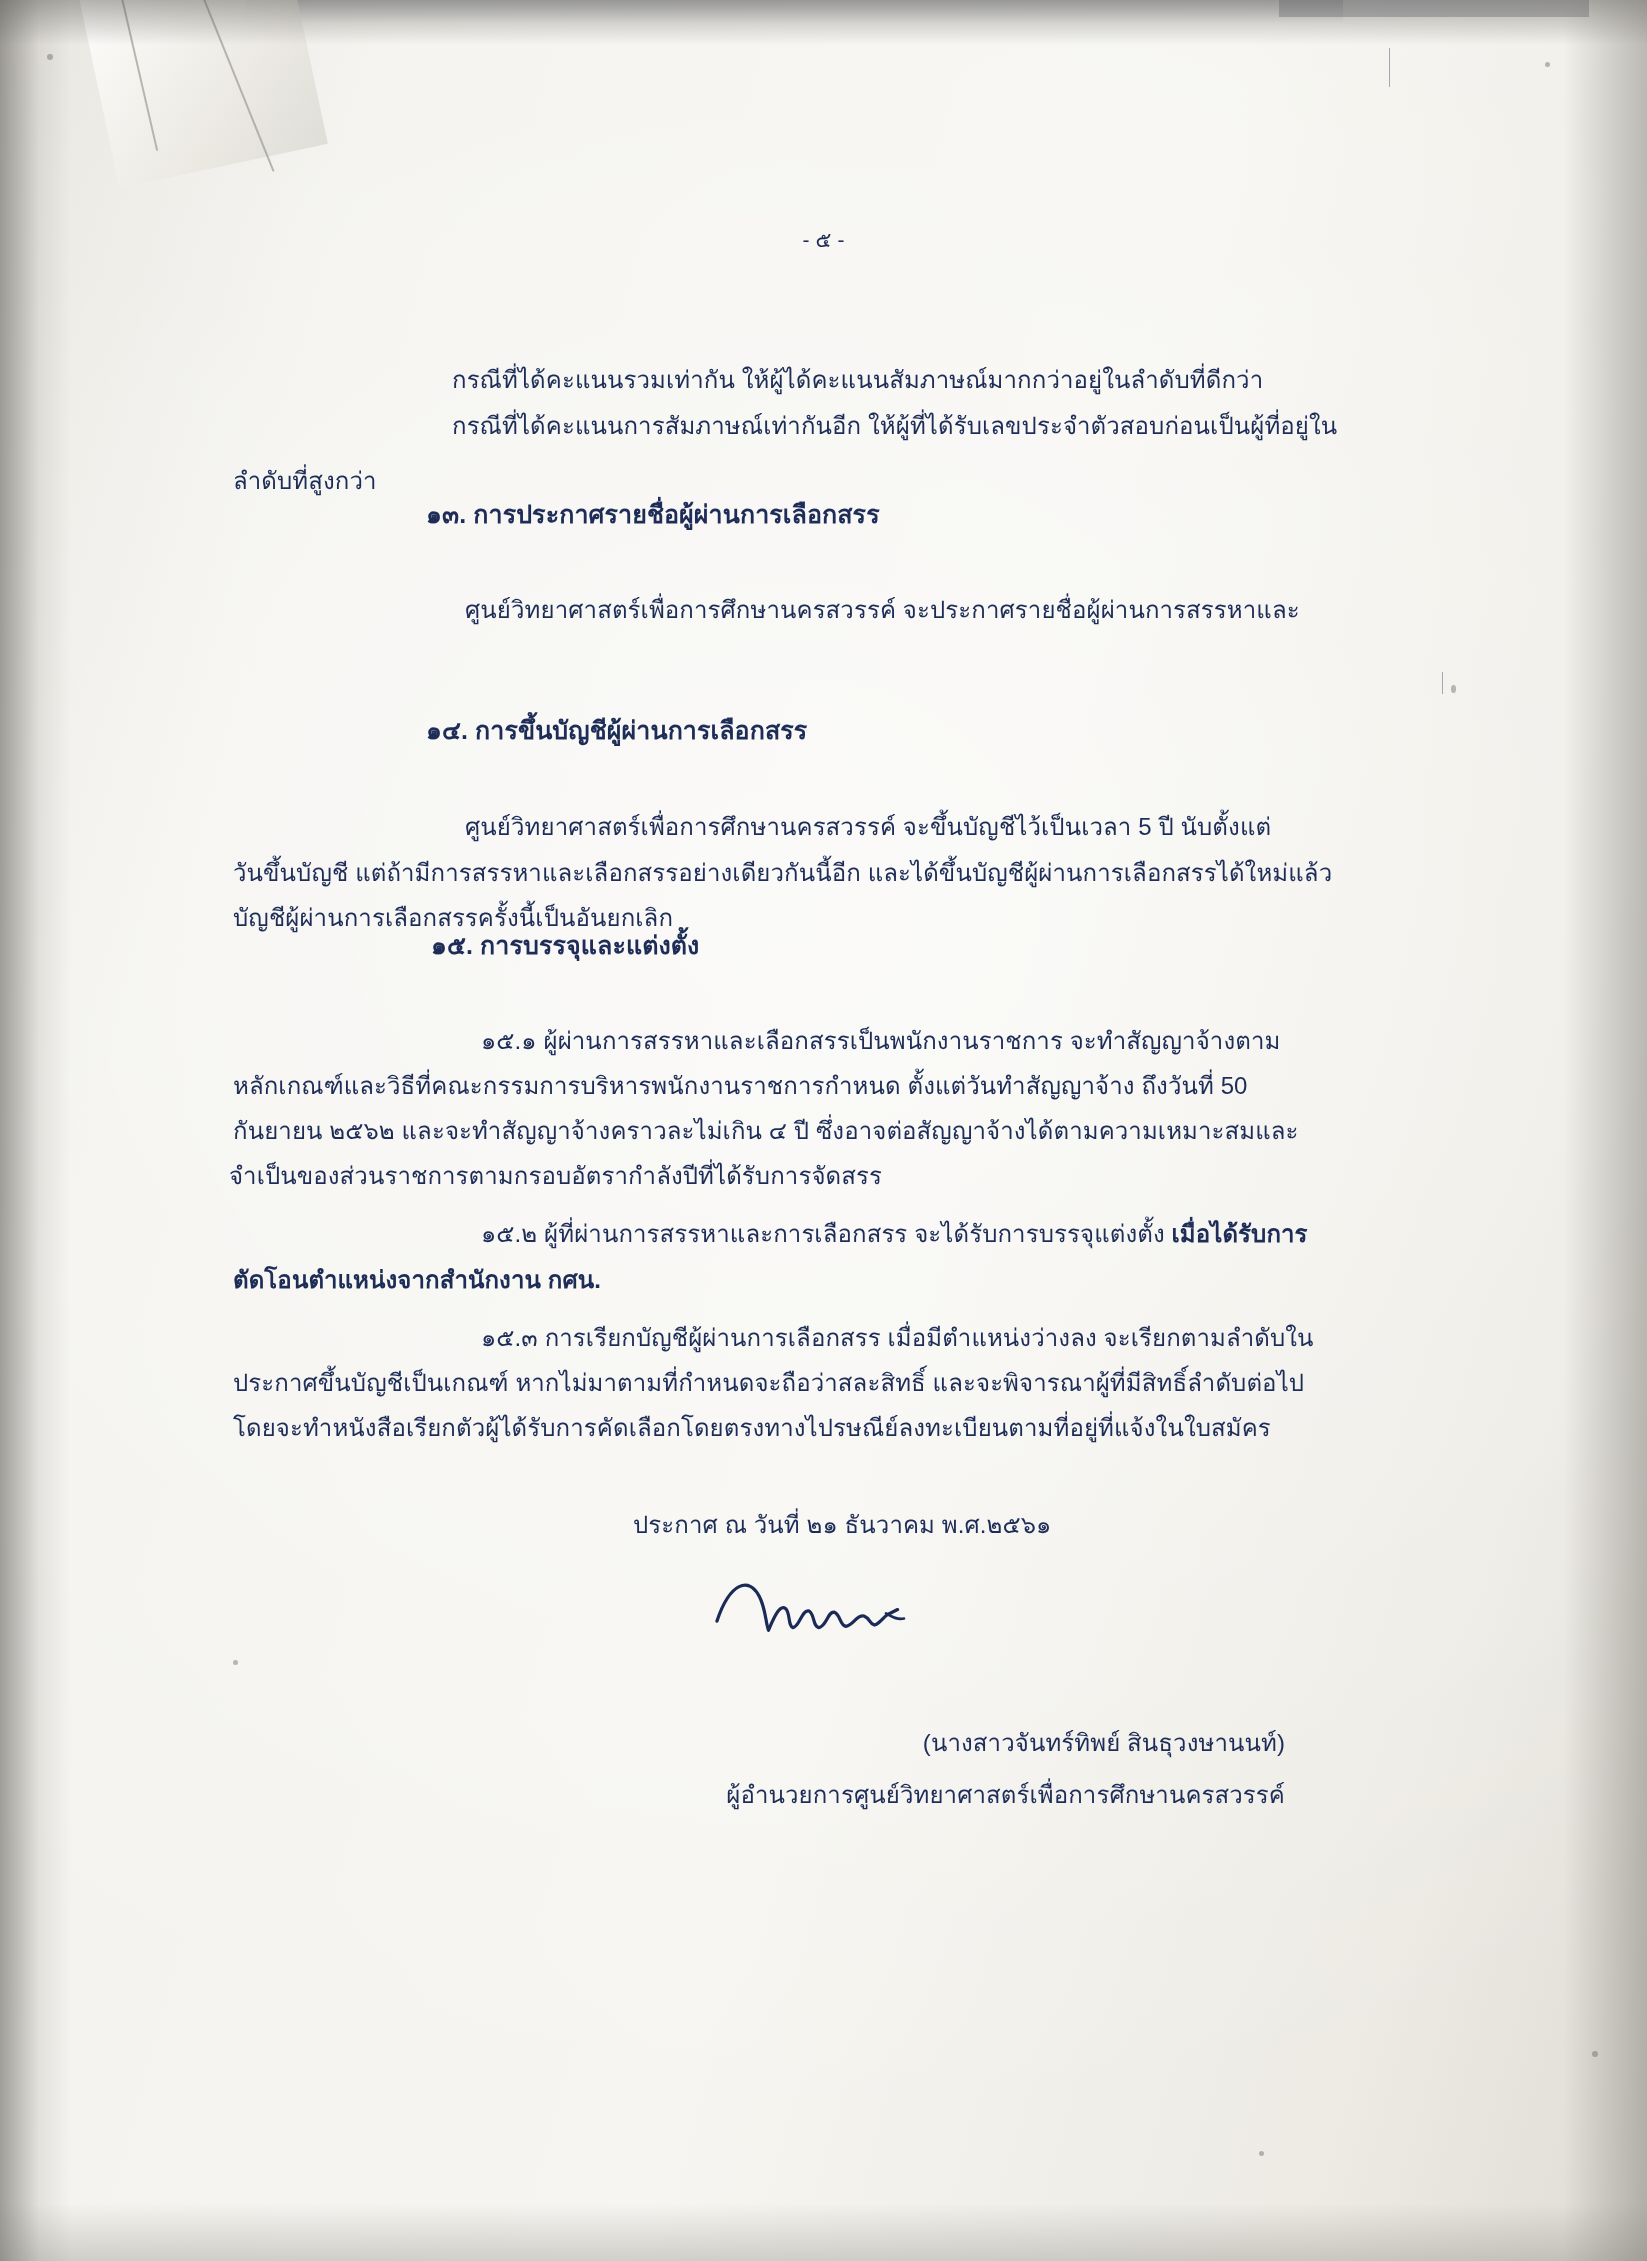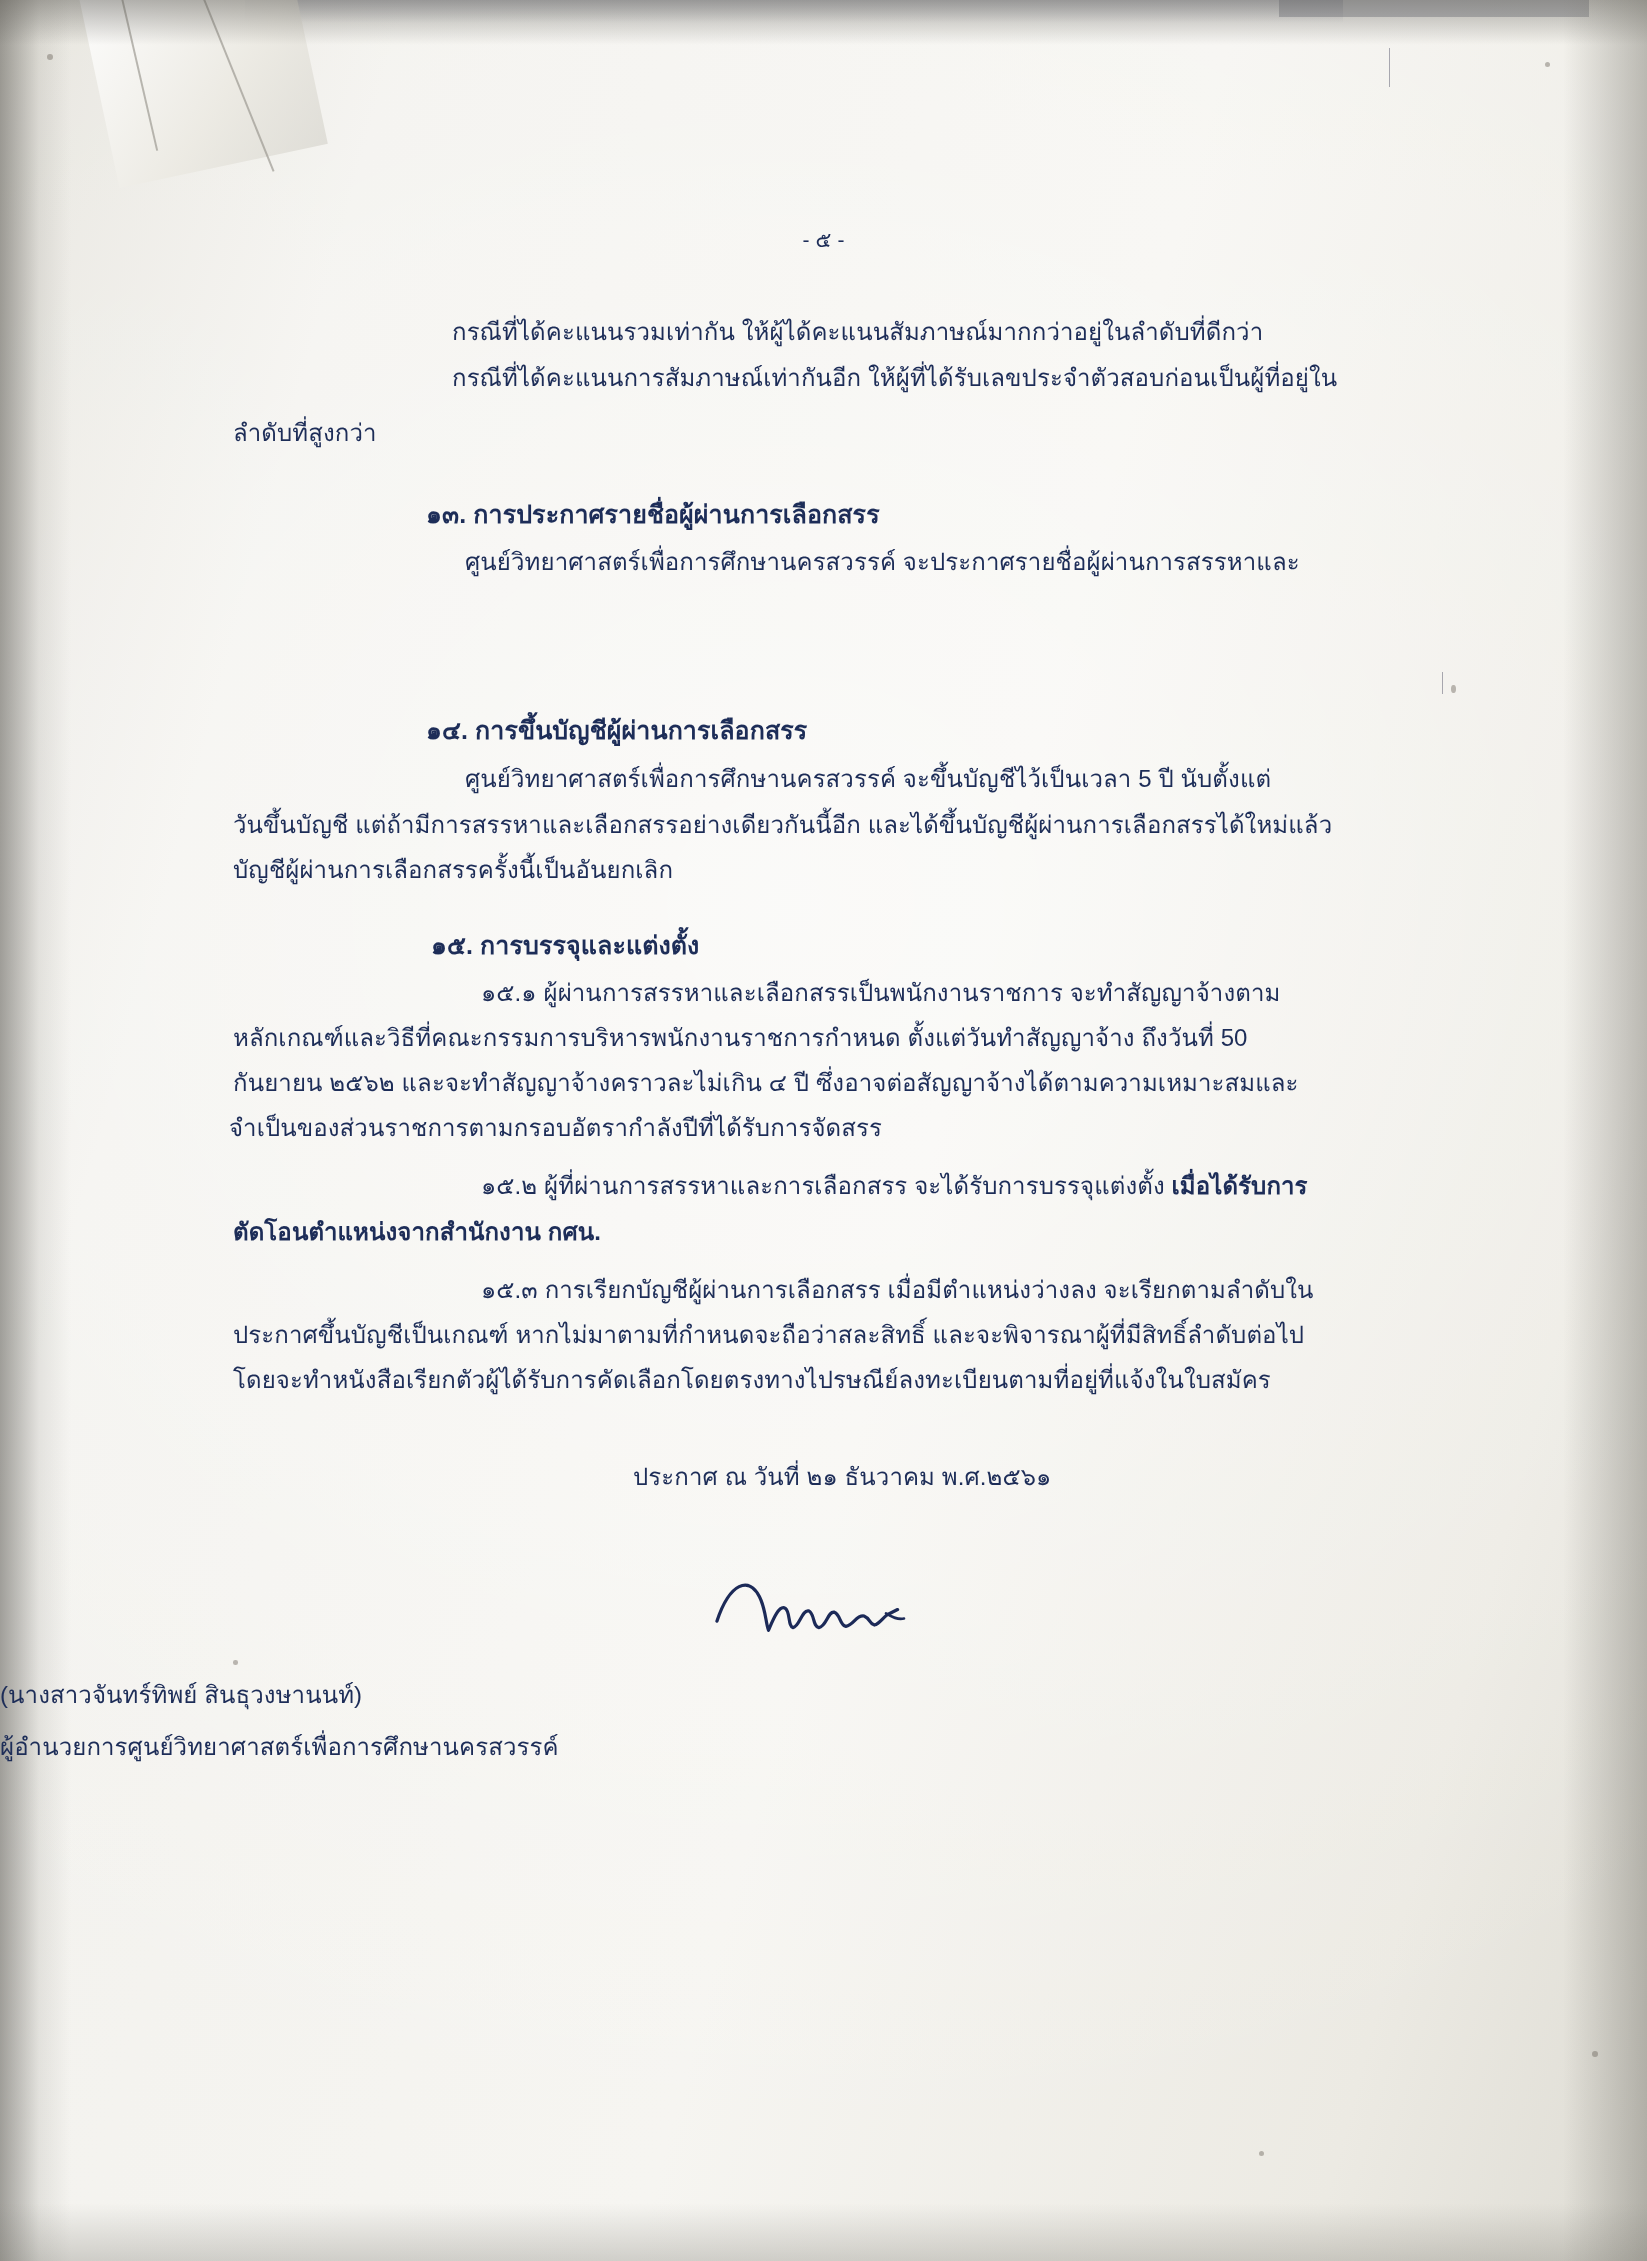--- a/index.html
+++ b/index.html
@@ -113,33 +113,34 @@
   }
   .pagenum {
     left: 0; right: 0; top: 223px;
     text-align: center;
     font-size: 21px;
     white-space: normal;
   }
   .body-line {
     font-size: 24px;
     line-height: 1.35;
+    margin-top: 48px;
   }
   .heading {
     font-size: 25px;
     font-weight: bold;
   }
   .bold { font-weight: bold; }
   .link {
     text-decoration: underline;
     color: #1d2d58;
   }
   .center-line {
     left: 0; right: 0;
-    text-align: left;
+    text-align: right;
     white-space: normal;
   }
   .sig-wrap {
     position: absolute;
     left: 704px;
     top: 1563px;
     width: 271px;
     height: 97px;
   }
   .sig-svg { display: block; }

